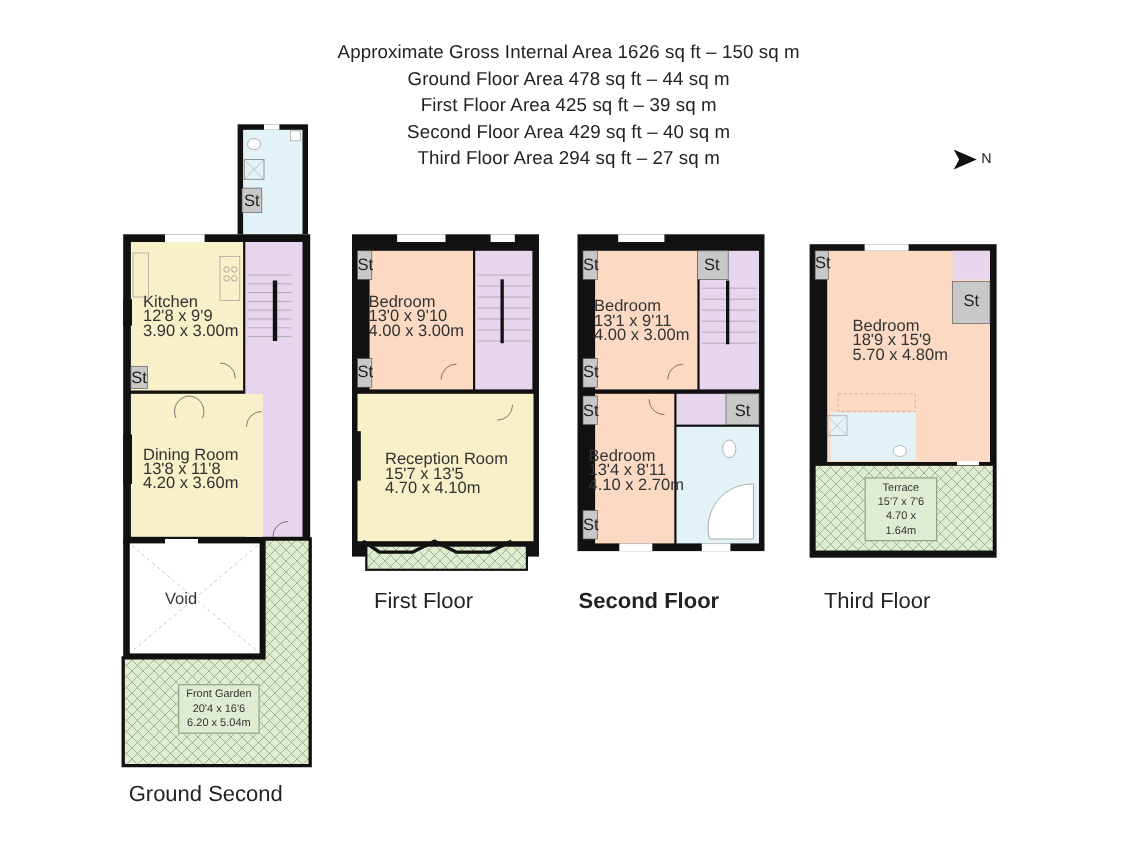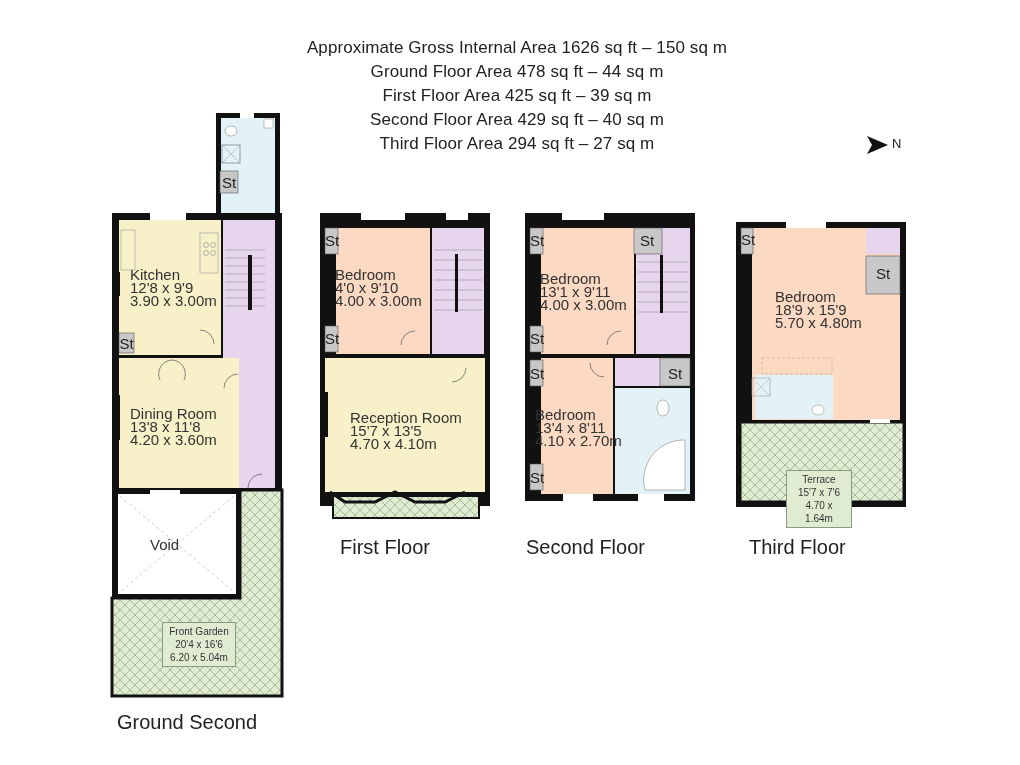--- a/index.html
+++ b/index.html
@@ -159,21 +159,21 @@
   <div>Front Garden</div>
   <div>20'4 x 16'6</div>
   <div>6.20 x 5.04m</div>
 </div>
 <div class="st" style="left:220px;top:177px;width:18px;">St</div>
 <div class="st" style="left:119px;top:338px;width:15px;">St</div>
 <div class="flabel" style="left:117px;top:711px;">Ground Second</div>
 
 <div class="lbl" style="left:335px;top:268px;width:95px;">
   <div>Bedroom</div>
-  <div>4'0 x 9'10</div>
+  <div>13'0 x 9'10</div>
   <div>4.00 x 3.00m</div>
 </div>
 <div class="lbl" style="left:350px;top:411px;width:120px;">
   <div>Reception Room</div>
   <div>15'7 x 13'5</div>
   <div>4.70 x 4.10m</div>
 </div>
 <div class="st" style="left:325px;top:235px;width:13px;">St</div>
 <div class="st" style="left:325px;top:333px;width:13px;">St</div>
 <div class="flabel" style="left:340px;top:536px;">First Floor</div>
@@ -187,27 +187,27 @@
   <div>Bedroom</div>
   <div>13'4 x 8'11</div>
   <div>4.10 x 2.70m</div>
 </div>
 <div class="st" style="left:530px;top:235px;width:13px;">St</div>
 <div class="st" style="left:640px;top:235px;width:13px;">St</div>
 <div class="st" style="left:530px;top:333px;width:13px;">St</div>
 <div class="st" style="left:530px;top:368px;width:13px;">St</div>
 <div class="st" style="left:668px;top:368px;width:13px;">St</div>
 <div class="st" style="left:530px;top:472px;width:13px;">St</div>
-<div class="flabel" style="left:526px;top:536px;">Second Floor</div>
+<div class="flabel" style="left:526px;top:536px;font-weight:bold;">Second Floor</div>
 
 <div class="lbl" style="left:775px;top:290px;width:90px;">
   <div>Bedroom</div>
   <div>18'9 x 15'9</div>
   <div>5.70 x 4.80m</div>
 </div>
-<div class="boxlbl" style="left:786px;top:470px;width:56px;">
+<div class="boxlbl" style="left:786px;top:434px;width:56px;">
   <div>Terrace</div>
   <div>15'7 x 7'6</div>
   <div>4.70 x 1.64m</div>
 </div>
 <div class="st" style="left:741px;top:234px;width:12px;">St</div>
 <div class="st" style="left:874px;top:268px;width:18px;">St</div>
 <div class="flabel" style="left:749px;top:536px;">Third Floor</div>
 
 </body></html>

